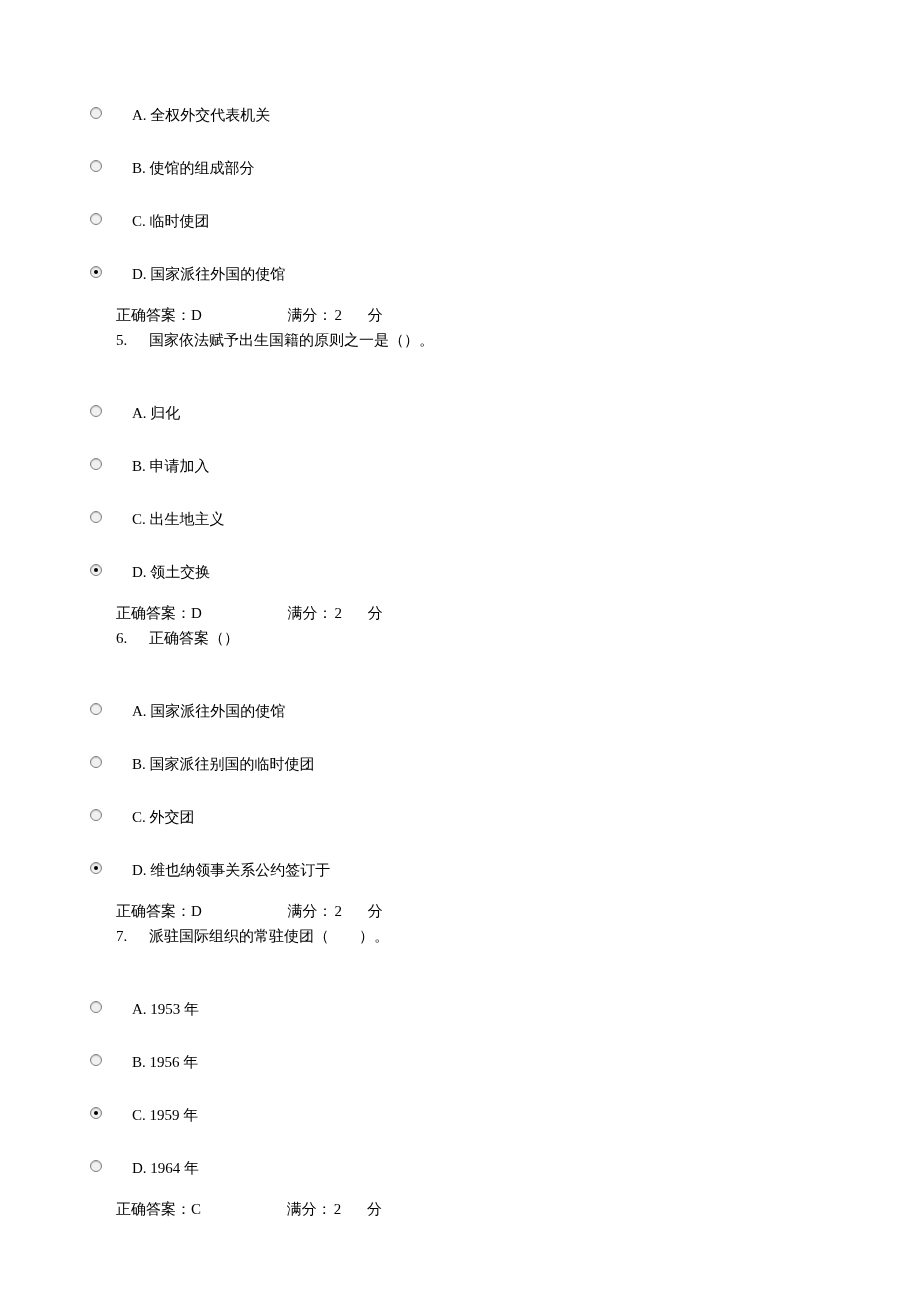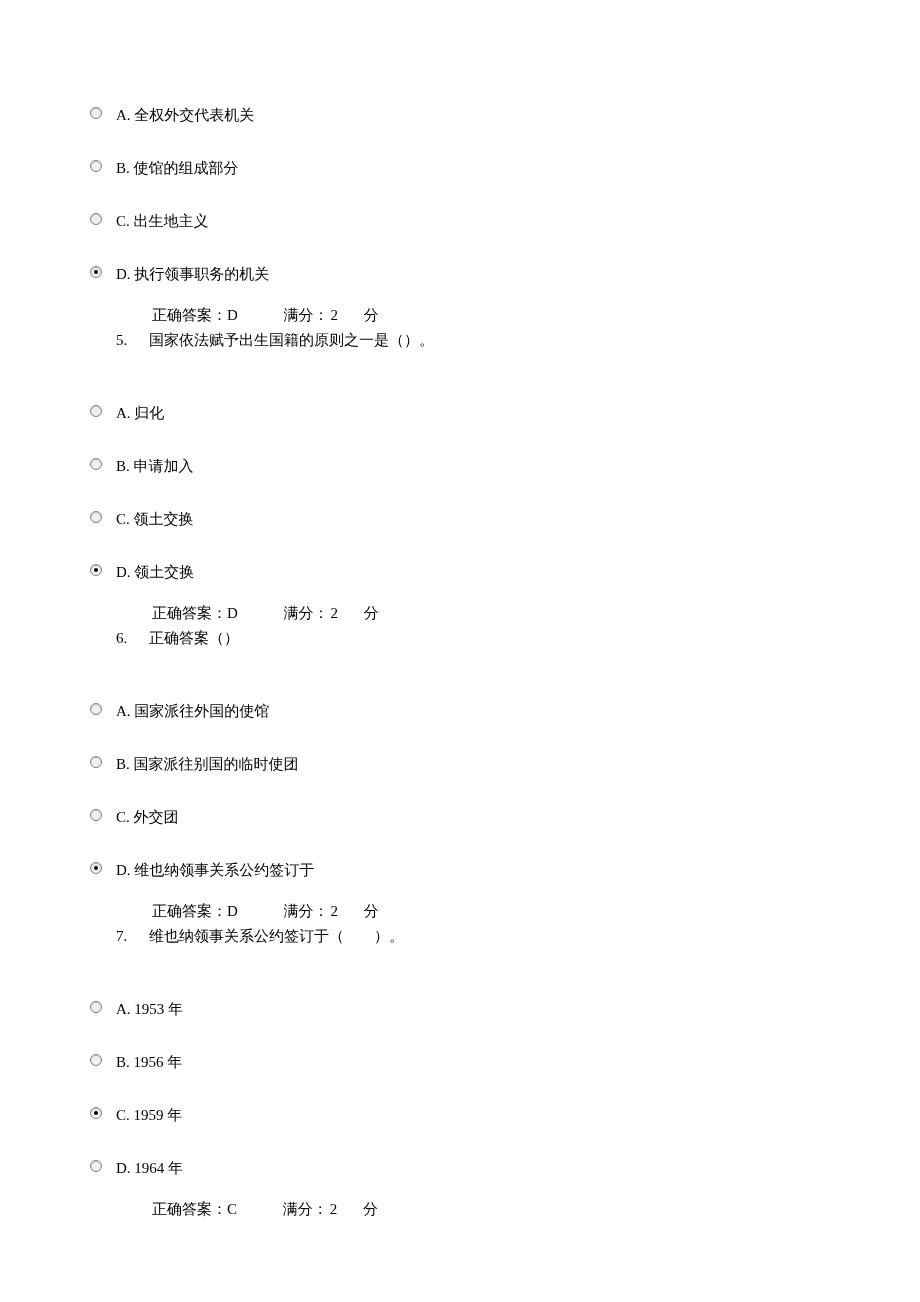--- a/index.html
+++ b/index.html
@@ -12,20 +12,21 @@
       font-family: SimSun, "宋体", serif;
       font-size: 15px;
       color: #000000;
       padding: 100px 90px 60px 90px;
       width: 920px;
     }
     .option {
       display: flex;
       align-items: center;
       margin-bottom: 28px;
+      gap: 16px;
     }
     .radio {
       width: 12px;
       height: 12px;
       border-radius: 50%;
       border: 1px solid #808080;
       background: #f0f0f0;
       margin-right: 14px;
       position: relative;
       flex-shrink: 0;
@@ -45,25 +46,24 @@
     .option-text {
       padding-top: 6px;
     }
     .answer-line {
       padding-left: 26px;
       margin-top: -6px;
       margin-bottom: 6px;
     }
     .answer-line span.ans-text {
       display: inline-block;
-      margin-left: 36px;
     }
     .answer-line span.score-label {
       display: inline-block;
-      margin-left: 42px;
+      margin-left: 82px;
       text-align: center;
     }
     .answer-line span.score-val {
       display: inline-block;
       margin-left: 2px;
     }
     .answer-line span.score-unit {
       display: inline-block;
       margin-left: 22px;
     }
@@ -90,25 +90,25 @@
 <div class="option">
   <div class="radio"></div>
   <span class="option-text">A. 全权外交代表机关</span>
 </div>
 <div class="option">
   <div class="radio"></div>
   <span class="option-text">B. 使馆的组成部分</span>
 </div>
 <div class="option">
   <div class="radio"></div>
-  <span class="option-text">C. 出生地主义</span>
+  <span class="option-text">C. 临时使团</span>
 </div>
 <div class="option">
   <div class="radio selected"></div>
-  <span class="option-text">D. 执行领事职务的机关</span>
+  <span class="option-text">D. 国家派往外国的使馆</span>
 </div>
 <div class="answer-line">
   <span class="ans-text">正确答案：D</span>
   <span class="score-label">满分：</span><span class="score-val">2</span>
   <span class="score-unit">分</span>
 </div>
 <div class="question-line">
   <span class="qnum">5.</span>
   <span class="qtext">国家依法赋予出生国籍的原则之一是（）。</span>
 </div>
@@ -116,21 +116,21 @@
 <div class="option">
   <div class="radio"></div>
   <span class="option-text">A. 归化</span>
 </div>
 <div class="option">
   <div class="radio"></div>
   <span class="option-text">B. 申请加入</span>
 </div>
 <div class="option">
   <div class="radio"></div>
-  <span class="option-text">C. 领土交换</span>
+  <span class="option-text">C. 出生地主义</span>
 </div>
 <div class="option">
   <div class="radio selected"></div>
   <span class="option-text">D. 领土交换</span>
 </div>
 <div class="answer-line">
   <span class="ans-text">正确答案：D</span>
   <span class="score-label">满分：</span><span class="score-val">2</span>
   <span class="score-unit">分</span>
 </div>
@@ -155,21 +155,21 @@
   <div class="radio selected"></div>
   <span class="option-text">D. 维也纳领事关系公约签订于</span>
 </div>
 <div class="answer-line">
   <span class="ans-text">正确答案：D</span>
   <span class="score-label">满分：</span><span class="score-val">2</span>
   <span class="score-unit">分</span>
 </div>
 <div class="question-line">
   <span class="qnum">7.</span>
-  <span class="qtext">维也纳领事关系公约签订于（　　）。</span>
+  <span class="qtext">派驻国际组织的常驻使团（　　）。</span>
 </div>
 
 <div class="option">
   <div class="radio"></div>
   <span class="option-text">A. 1953 年</span>
 </div>
 <div class="option">
   <div class="radio"></div>
   <span class="option-text">B. 1956 年</span>
 </div>

